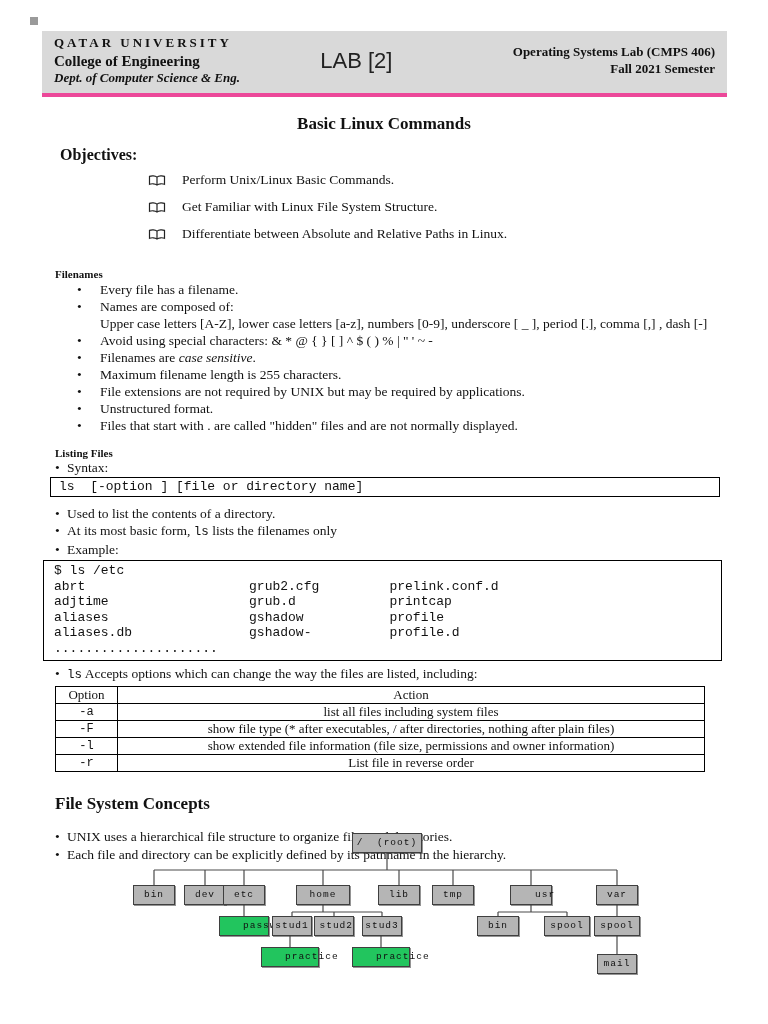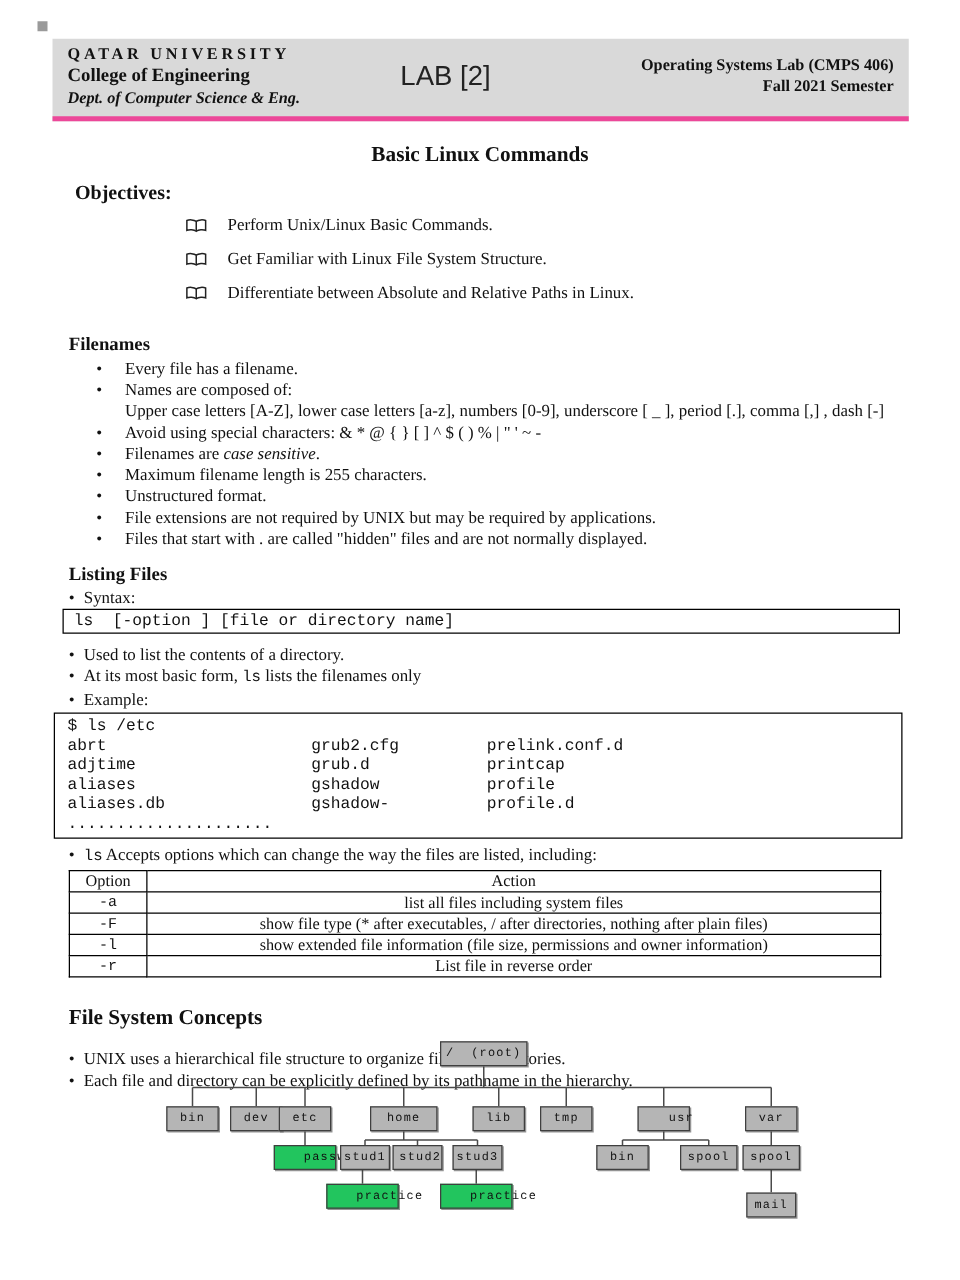--- a/index.html
+++ b/index.html
@@ -24,21 +24,21 @@
   .doc-title { position:absolute; top:114px; left:0; width:100%; text-align:center;
     font-weight:bold; font-size:17px; }
 
   .content { position:absolute; top:146px; left:55px; width:658px; font-size:13.5px; }
 
   .obj-heading { font-weight:bold; font-size:16px; margin-left:5px; }
   .obj-list { margin:8px 0 26px 93px; }
   .obj-item { display:flex; align-items:center; gap:16px; margin-bottom:11px; font-size:13.5px; }
   .book-icon svg { display:block; }
 
-  .sec-heading { font-weight:bold; font-size:15px; }
+  .sec-heading { font-weight:bold; font-size:11px; }
   .fn-list { list-style:none; margin:2px 0 0 0; }
   .fn-list li { padding-left:45px; position:relative; line-height:16.5px; margin-bottom:0.5px; }
   .fn-list li::before { content:"•"; position:absolute; left:22px; }
   .fn-cont { padding-left:45px; line-height:16.5px; }
   .it { font-style:italic; }
   .mono { font-family:"Liberation Mono","DejaVu Sans Mono",monospace; font-size:12.5px; }
 
   .bullet-line { line-height:17px; position:relative; padding-left:12px; }
   .bullet-line::before { content:"•"; position:absolute; left:0; }
 
@@ -123,22 +123,22 @@
 
     <div class="sec-heading">Filenames</div>
     <ul class="fn-list">
       <li>Every file has a filename.</li>
       <li><span>Names are composed of:</span>
         <div class="fn-cont" style="padding-left:0;">Upper case letters [A-Z], lower case letters [a-z], numbers [0-9], underscore [ _ ],  period [.], comma [,] , dash [-]</div>
       </li>
       <li>Avoid using special characters:  &amp; * @ { }  [ ] ^ $ ( ) % | "  ' ~ -</li>
       <li><span>Filenames are </span><span class="it">case sensitive</span><span>.</span></li>
       <li>Maximum filename length is 255 characters.</li>
+      <li>File extensions are not required by UNIX but may be required by applications.</li>
       <li>Unstructured format.</li>
-      <li>File extensions are not required by UNIX but may be required by applications.</li>
       <li>Files that start with . are called "hidden" files and are not normally displayed.</li>
     </ul>
 
     <div class="listing">
       <div class="sec-heading">Listing Files</div>
       <div class="bullet-line">Syntax:</div>
       <div class="syntax-box">ls  [-option ] [file or directory name]</div>
       <div class="bullet-line">Used to list the contents of a directory.</div>
       <div class="bullet-line"><span>At its most basic form, </span><span class="mono">ls</span><span> lists the filenames only</span></div>
       <div class="bullet-line">Example:</div>

